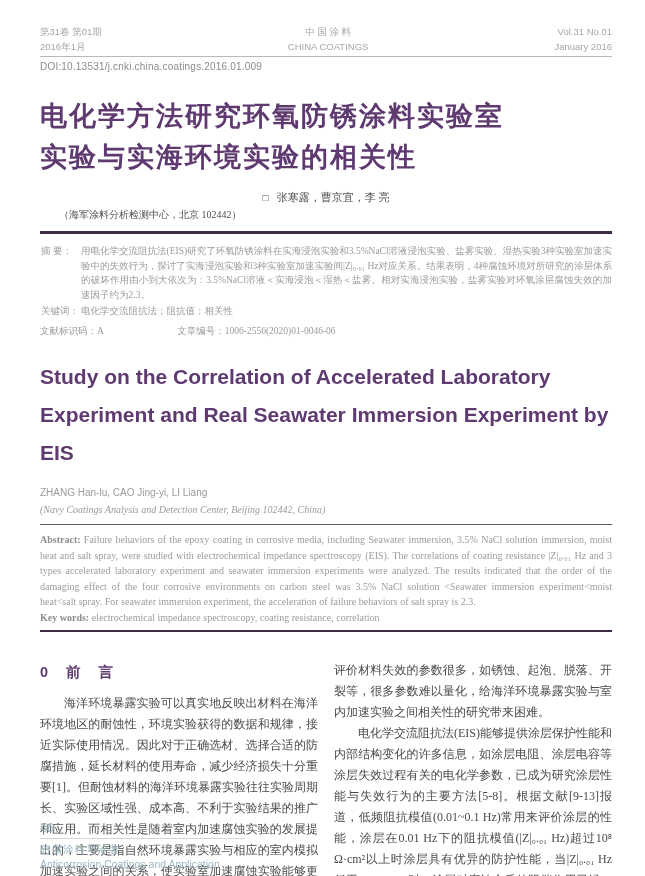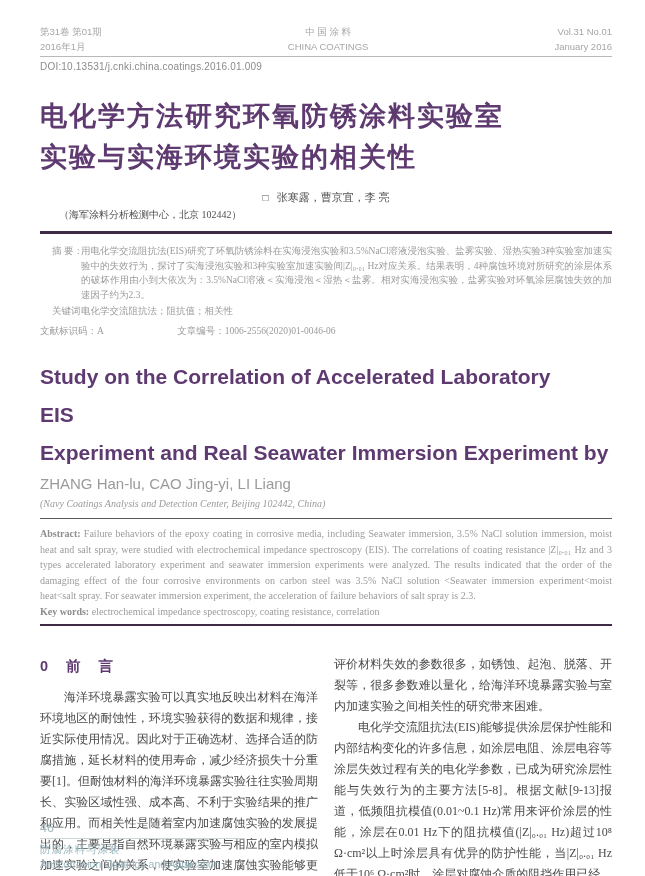--- a/index.html
+++ b/index.html
@@ -40,35 +40,35 @@
   
   .authors-row { margin-top:12px; font-size:11px; color:#4f4f4f;text-align:center; }
   .author-marker { display:inline-block; margin-right:8px; color:#4f4f4f; font-size:10px; }
   .affiliation-cn { margin-top:3px; margin-left:19px; font-size:10px; color:#4f4f4f; }
 
   .rule-dark { border-bottom:3px solid #3f2b45; margin-top:9px; }
 
   
   .abstract-cn-block { margin-top:10px; font-size:9.5px; line-height:14.5px; color:#9b9b9b; }
   .hang { position:relative; padding-left:41px; text-align:justify; }
-  .hang .hang-label { position:absolute; left:12px; top:0; white-space:nowrap; }
+  .hang .hang-label { position:absolute; left:1px; top:0; white-space:nowrap; }
   .keywords-cn { margin-top:2px; }
   .meta-row { display:flex; margin-top:5px; font-size:9.5px; color:#9b9b9b; }
   .meta-row .m1 { width:42%; }
   .meta-row .m2 { width:24%; }
   .meta-row .m3 { flex:1; }
 
   
   .title-en {
     margin-top:20px;
     font-family:"Liberation Sans", sans-serif;
     font-weight:bold; font-size:21px; line-height:38px;
     color:#5e3a70;
   }
-  .authors-en { margin-top:3px; font-size:15px; color:#9a9a9a; font-family:"Liberation Sans", sans-serif; }
+  .authors-en { margin-top:15px; font-size:10px; color:#9a9a9a; font-family:"Liberation Sans", sans-serif; }
   .affiliation-en { margin-top:6px; font-size:10px; color:#9a9a9a; font-style:italic; }
   .rule-thin { border-bottom:1.5px solid #5a5a5a; margin-top:9px; }
 
   
   .abstract-en-block { margin-top:7px; font-size:10px; line-height:15.5px; color:#9b9b9b; text-align:justify; }
   .bold-label { font-weight:bold; color:#8d8d8d; }
   .rule-dark2 { border-bottom:2.5px solid #3f2b45; margin-top:5px; }
 
   
   .body-columns { display:flex; gap:16px; margin-top:28px; }
@@ -130,22 +130,22 @@
       <span class="hang-label">关键词：</span><span>电化学交流阻抗法；阻抗值；相关性</span>
     </div>
     <div class="meta-row">
       <span class="m2"><span>文献标识码：</span><span>A</span></span>
       <span class="m3"><span>文章编号：</span><span>1006-2556(2020)01-0046-06</span></span>
     </div>
   </div>
 
   <div class="title-en">
     <div>Study on the Correlation of Accelerated Laboratory</div>
+    <div>Experiment and Real Seawater Immersion Experiment by</div>
     <div>EIS</div>
-    <div>Experiment and Real Seawater Immersion Experiment by</div>
   </div>
   <div class="authors-en">ZHANG Han-lu, CAO Jing-yi, LI Liang</div>
   <div class="affiliation-en">(Navy Coatings Analysis and Detection Center, Beijing 102442, China)</div>
 
   <div class="rule-thin"></div>
 
   <div class="abstract-en-block">
     <div><span class="bold-label">Abstract:</span><span> Failure behaviors of the epoxy coating in corrosive media, including Seawater immersion, 3.5% NaCl solution immersion, moist heat and salt spray, were studied with electrochemical impedance spectroscopy (EIS). The correlations of coating resistance |Z|₀.₀₁ Hz and 3 types accelerated laboratory experiment and seawater immersion experiments were analyzed. The results indicated that the order of the damaging effect of the four corrosive environments on carbon steel was 3.5% NaCl solution &lt;Seawater immersion experiment&lt;moist heat&lt;salt spray. For seawater immersion experiment, the acceleration of failure behaviors of salt spray is 2.3.</span></div>
     <div><span class="bold-label">Key words:</span><span> electrochemical impedance spectroscopy, coating resistance, correlation</span></div>
   </div>

